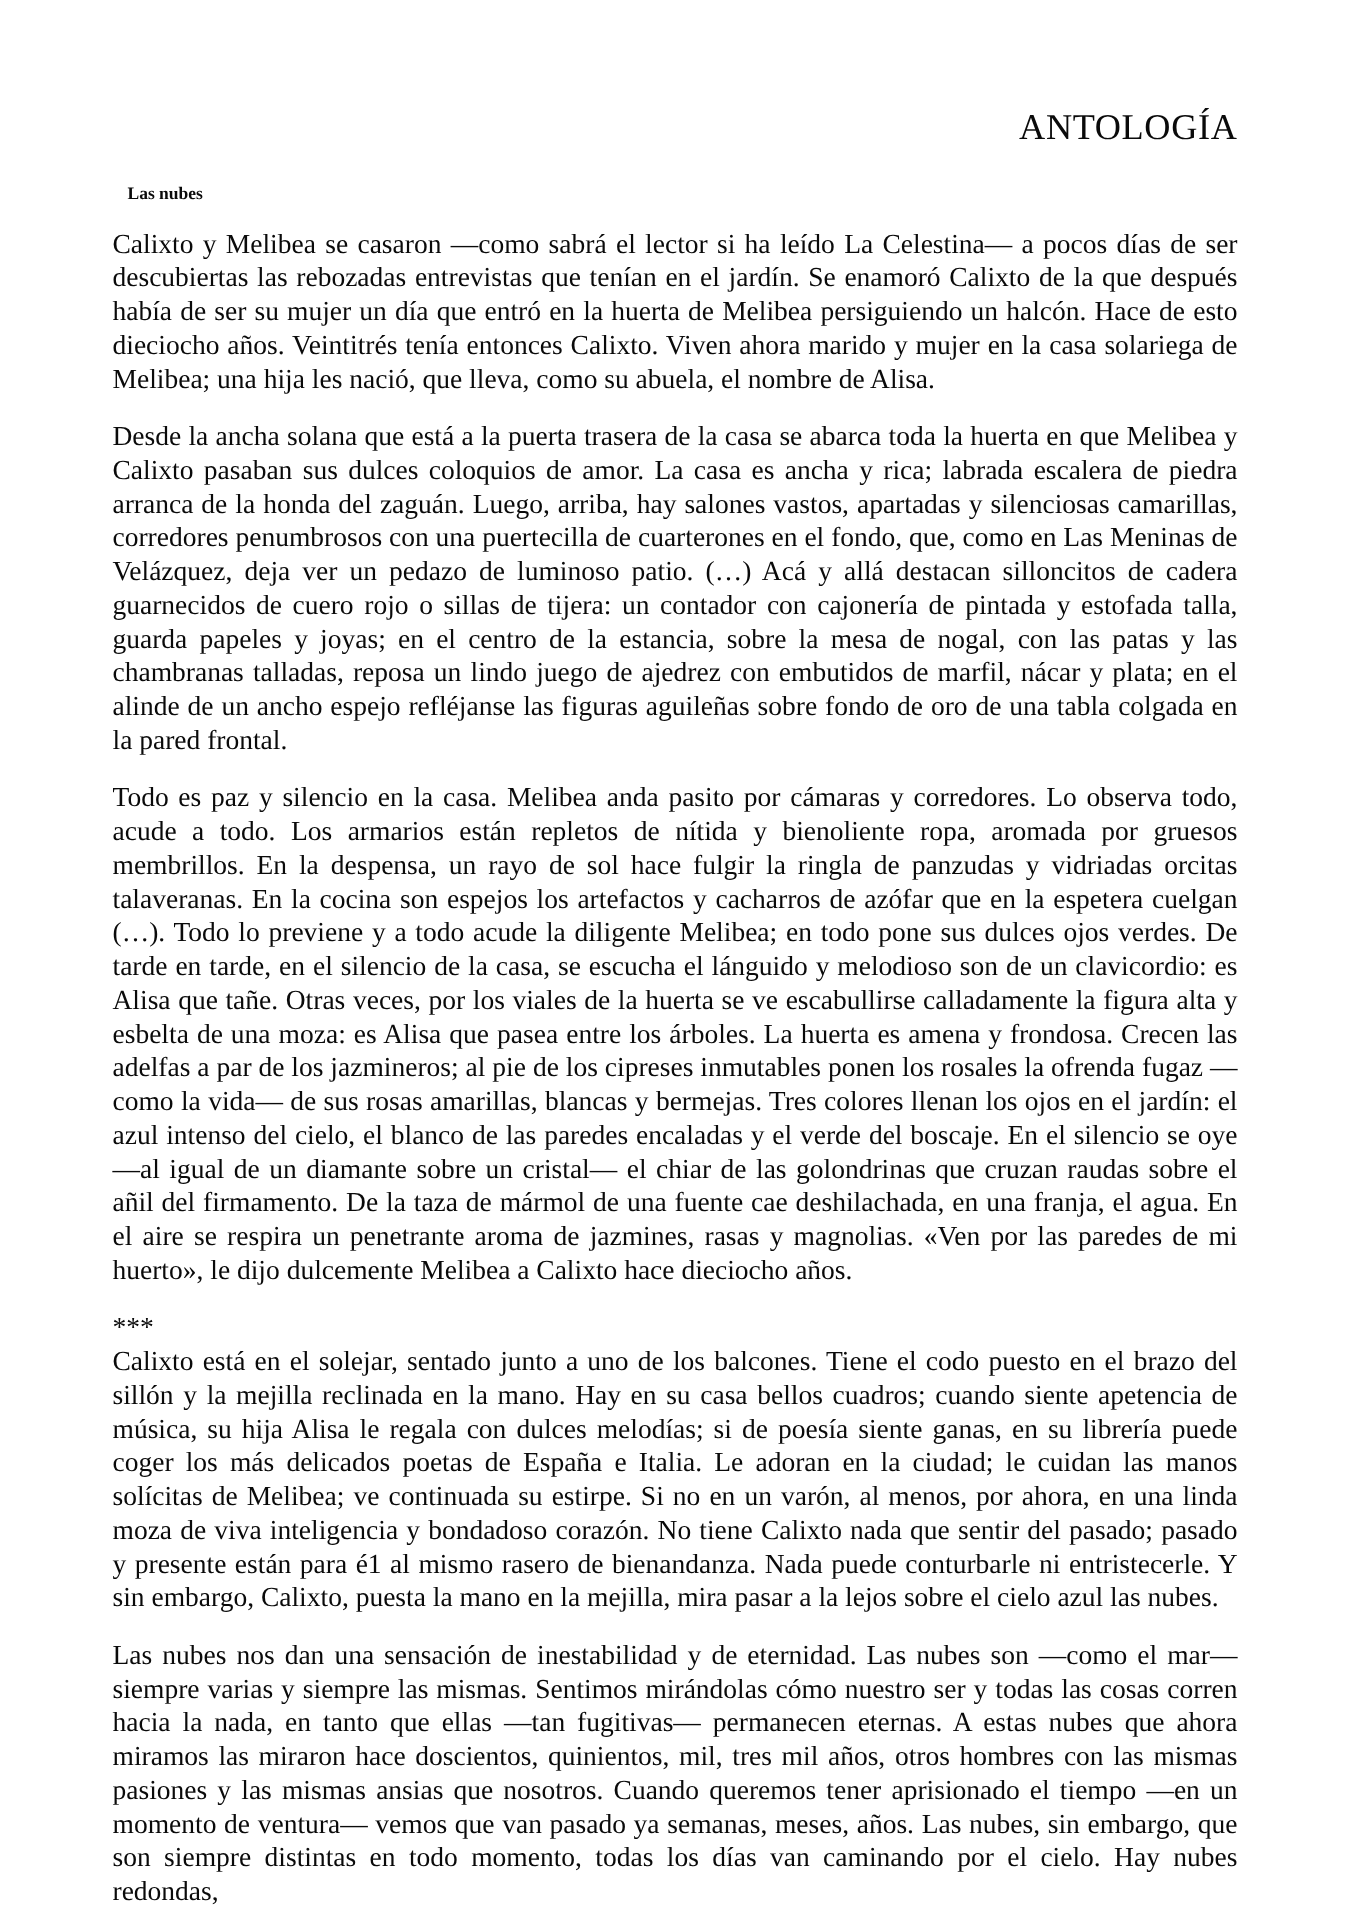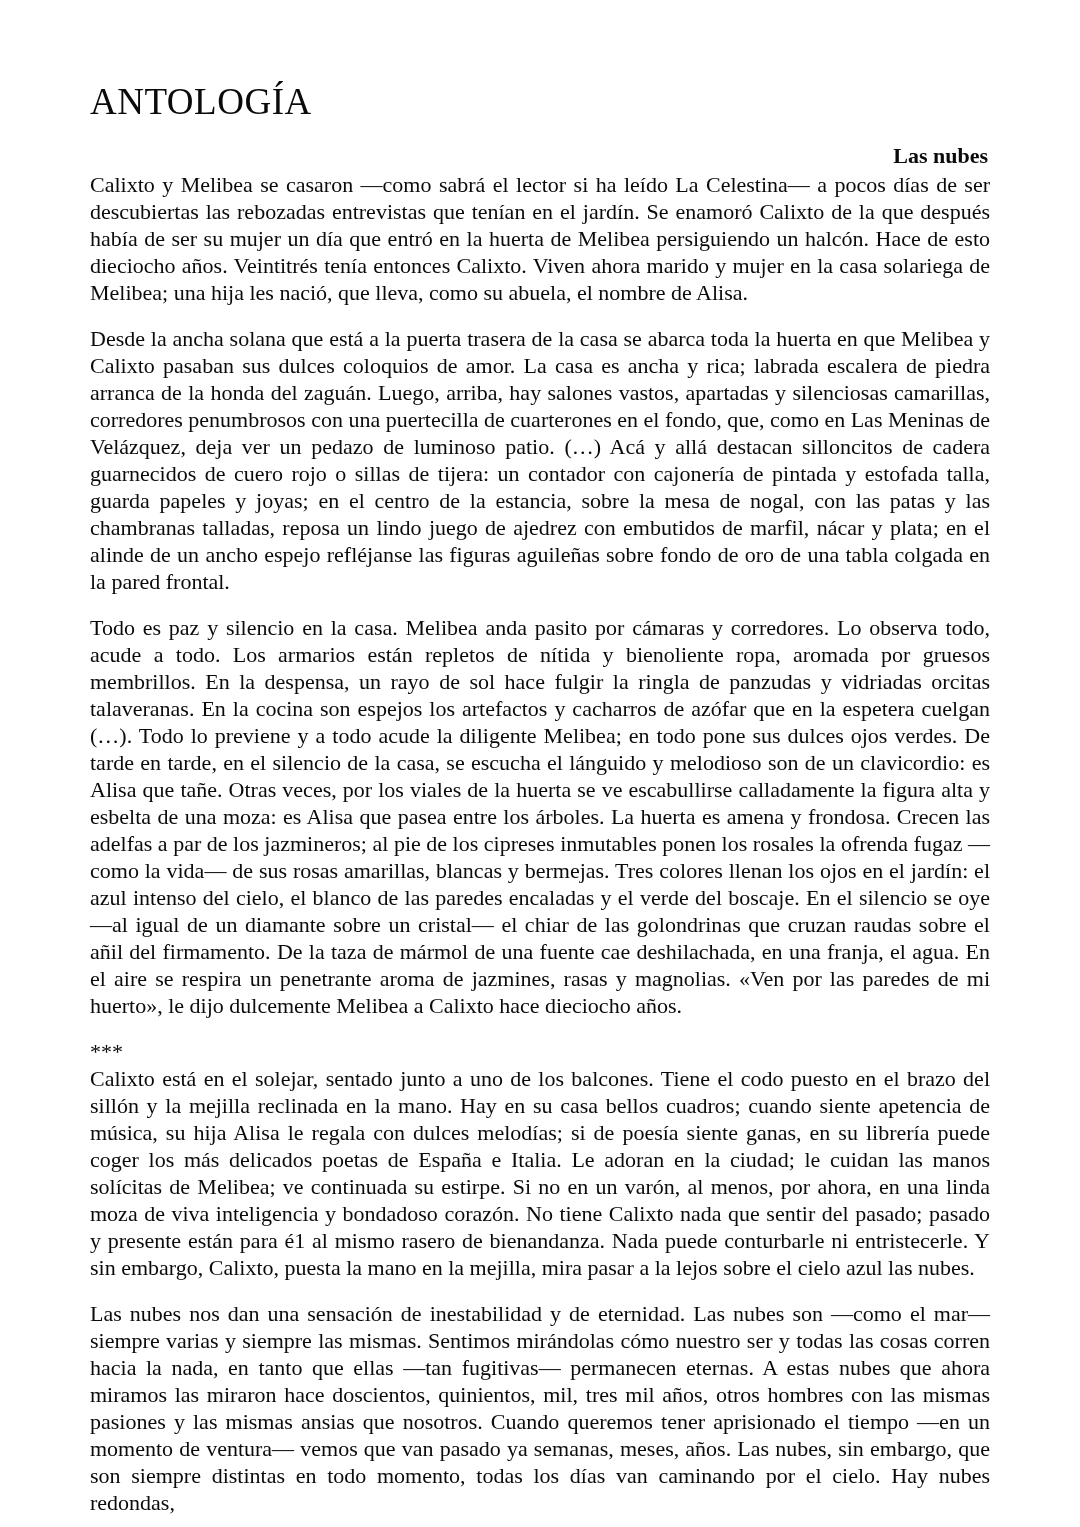--- a/index.html
+++ b/index.html
@@ -14,40 +14,40 @@
     box-sizing: border-box;
     background: #ffffff;
     padding: 84px 90px 0 90px;
     font-family: "Liberation Serif", "DejaVu Serif", serif;
     font-size: 22px;
     line-height: 27px;
     color: #0a0a0a;
     overflow: hidden;
   }
   .doc-title {
-    font-size: 37px;
+    font-size: 29px;
     line-height: 36px;
     font-weight: normal;
-    text-align: left;
+    text-align: right;
     letter-spacing: 0.5px;
     margin: 0 0 22px 0;
   }
   .author-line {
     margin: 0;
     text-align: left;
   }
   .work-title {
     text-decoration: underline;
   }
   .section-title {
-    font-size: 22px;
+    font-size: 14px;
     line-height: 27px;
     font-weight: bold;
-    text-align: right;
-    margin: 2px;
+    text-align: left;
+    margin: 12px;
   }
   .para {
     margin: 0 0 19px 0;
     text-align: justify;
     text-justify: inter-word;
   }
   .para:last-child {
     margin-bottom: 0;
   }
   .separator {

